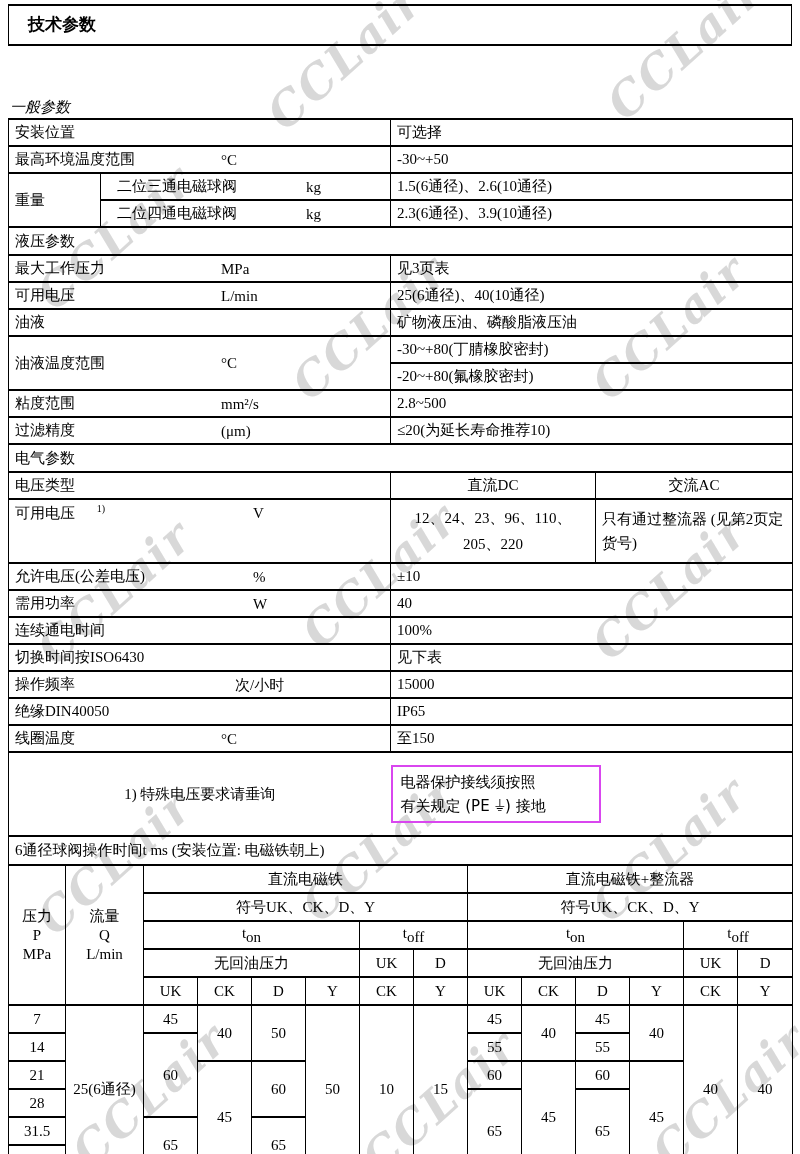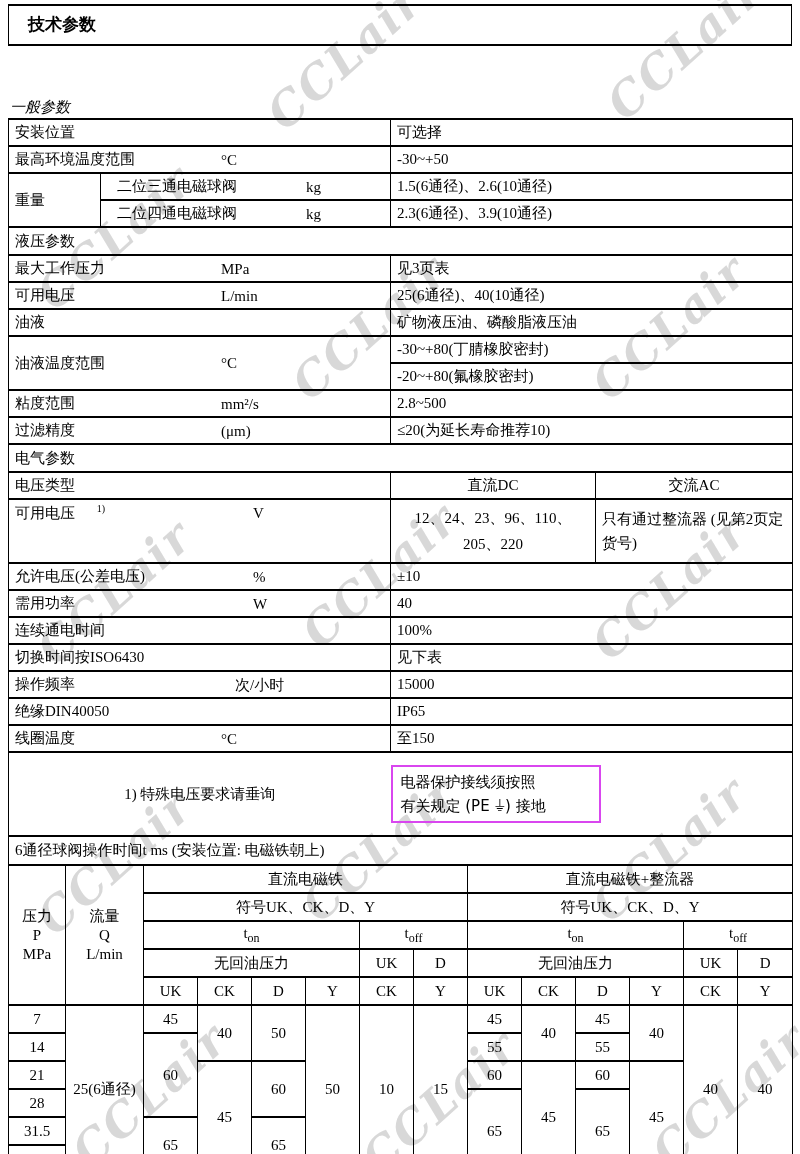--- a/index.html
+++ b/index.html
@@ -58,21 +58,21 @@
     width:190px; border:2px solid #d946ef; margin:0;
     padding:3px 8px; line-height:24px; text-align:left;
   }
   .grounding { font-family:"DejaVu Sans","Liberation Sans",sans-serif; }
   td.caption-cell { height:27px; text-align:left; }
 
   
   table.op { margin-top:-2px; text-align:center; }
   table.op th, table.op td { padding:0 2px; height:26px; }
   .p-head div, .f-head div { line-height:19px; }
-  sub { font-size:12px; }
+  sub { font-size:15px; }
 </style>
 </head>
 <body>
 
 <div class="page">
 
   <div class="wm-layer">
     <span class="wm" style="left:250px; top:30px;">CCLair</span>
     <span class="wm" style="left:590px; top:20px;">CCLair</span>
     <span class="wm" style="left:20px;  top:210px;">CCLair</span>

